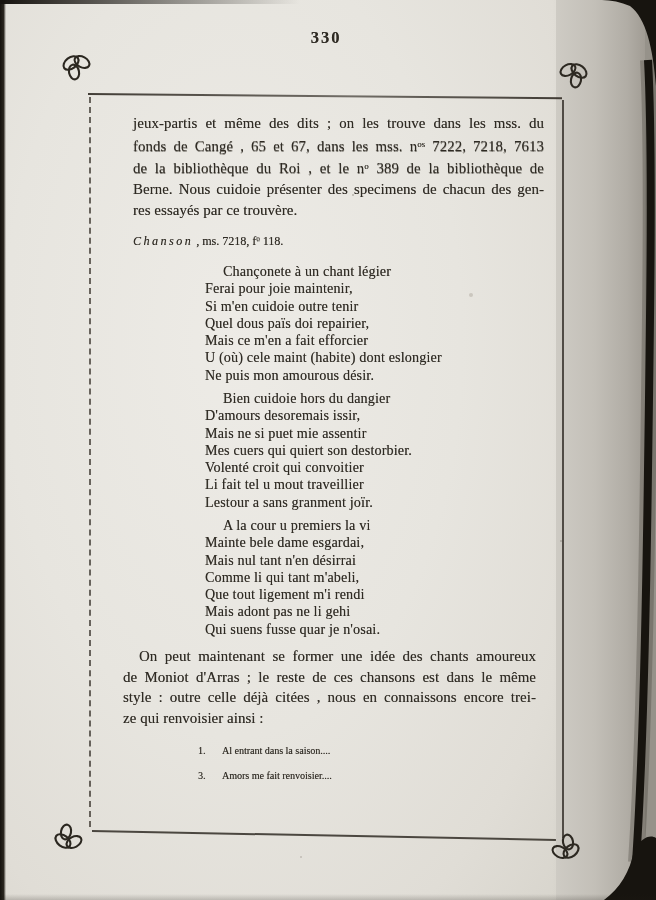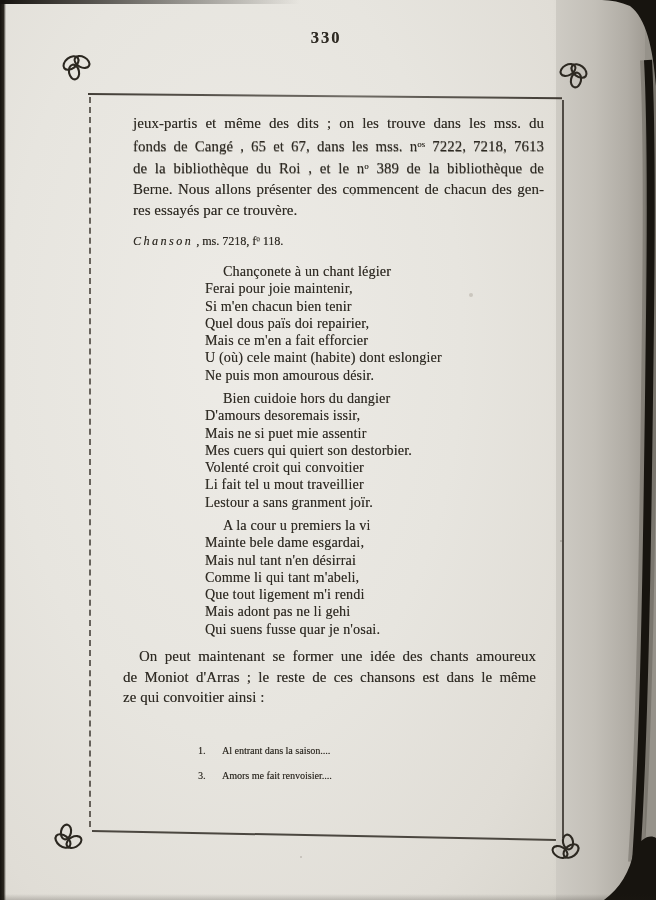--- a/index.html
+++ b/index.html
@@ -98,32 +98,32 @@
         <ellipse cx="11" cy="11" rx="8.5" ry="5.5" transform="rotate(-38 11 11)"></ellipse>
         <ellipse cx="22" cy="10" rx="8" ry="5.2" transform="rotate(28 22 10)"></ellipse>
         <ellipse cx="14" cy="20" rx="7.5" ry="5" transform="rotate(78 14 20)"></ellipse>
       </g>
     </svg>
 
     <div class="para para-intro ink">
       <div class="jline">jeux-partis et même des dits ; on les trouve dans les mss. du</div>
       <div class="jline"><span>fonds de Cangé , 65 et 67, dans les mss. n</span><sup>os</sup><span> 7222, 7218, 7613</span></div>
       <div class="jline"><span>de la bibliothèque du Roi , et le n</span><sup>o</sup><span> 389 de la bibliothèque de</span></div>
-      <div class="jline">Berne. Nous allons présenter des commencent de chacun des gen-</div>
+      <div class="jline">Berne. Nous cuidoie présenter des specimens de chacun des gen-</div>
       <div class="jline last">res essayés par ce trouvère.</div>
     </div>
 
     <div class="heading ink">
       <span class="title">Chanson</span><span> , ms. 7218, f</span><sup>o</sup><span> 118.</span>
     </div>
 
     <div class="stanza stanza-1 ink">
       <div class="pline first">Chançonete à un chant légier</div>
       <div class="pline">Ferai pour joie maintenir,</div>
-      <div class="pline">Si m'en chacun bien tenir</div>
+      <div class="pline">Si m'en cuidoie outre tenir</div>
       <div class="pline">Quel dous païs doi repairier,</div>
       <div class="pline">Mais ce m'en a fait efforcier</div>
       <div class="pline">U (où) cele maint (habite) dont eslongier</div>
       <div class="pline">Ne puis mon amourous désir.</div>
     </div>
 
     <div class="stanza stanza-2 ink">
       <div class="pline first">Bien cuidoie hors du dangier</div>
       <div class="pline">D'amours desoremais issir,</div>
       <div class="pline">Mais ne si puet mie assentir</div>
@@ -139,21 +139,22 @@
       <div class="pline">Mais nul tant n'en désirrai</div>
       <div class="pline">Comme li qui tant m'abeli,</div>
       <div class="pline">Que tout ligement m'i rendi</div>
       <div class="pline">Mais adont pas ne li gehi</div>
       <div class="pline">Qui suens fusse quar je n'osai.</div>
     </div>
 
     <div class="para para-closing ink">
       <div class="jline first-indent">On peut maintenant se former une idée des chants amoureux</div>
       <div class="jline">de Moniot d'Arras ; le reste de ces chansons est dans le même</div>
-      <div class="jline last">ze qui convoitier ainsi :</div>
+      <div class="jline">style : outre celle déjà citées , nous en connaissons encore trei-</div>
+      <div class="jline last">ze qui renvoisier ainsi :</div>
     </div>
 
     <div class="incipit-list ink">
       <div class="incipit-item"><span class="incipit-num">1.</span><span>Al entrant dans la saison....</span></div>
       <div class="incipit-item"><span class="incipit-num">3.</span><span>Amors me fait renvoisier....</span></div>
     </div>
 
     <div class="speck"></div>
   </div>
 

